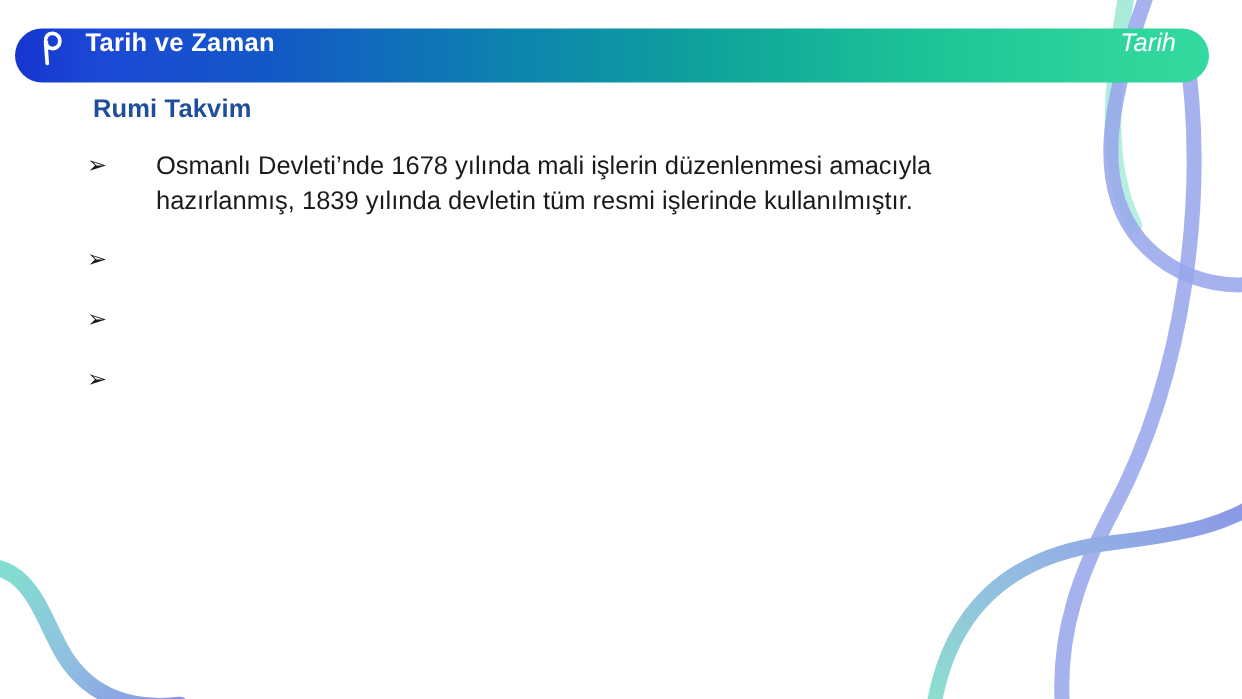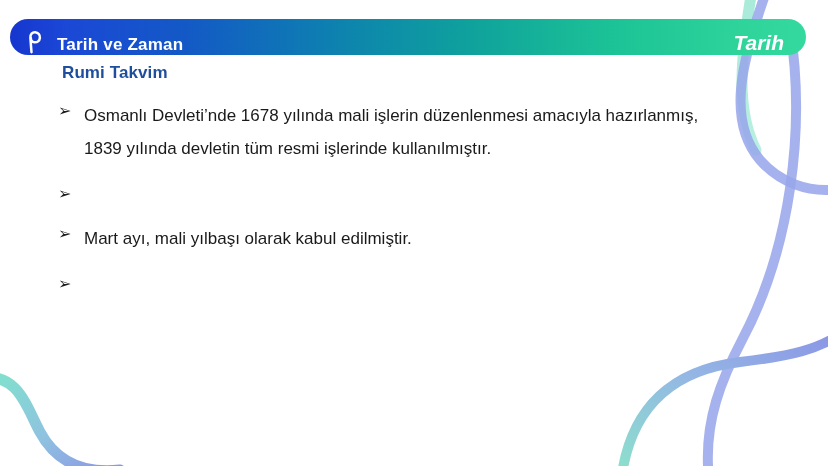--- a/index.html
+++ b/index.html
@@ -39,44 +39,44 @@
     background: linear-gradient(90deg,
         #1636cf 0%,
         #1b48d6 7%,
         #1359c6 22%,
         #0d84ae 42%,
         #0fa29c 58%,
         #1cc396 76%,
         #2ed49a 92%,
         #34d9a0 100%);
     display: flex;
-    align-items: flex-end;
+    align-items: flex-start;
     box-sizing: border-box;
     padding: 0 22px 0 10px;
   }
   .logo-icon {
     width: 26px;
     height: 26px;
     flex: 0 0 26px;
     display: block;
   }
   .header-title {
     color: #ffffff;
     font-size: 17px;
     font-weight: bold;
     letter-spacing: 0.2px;
     margin-left: 11px;
     white-space: nowrap;
   }
   .header-spacer { flex: 1 1 auto; }
   .header-tag {
     color: #ffffff;
-    font-size: 21px;
+    font-size: 17px;
     font-style: italic;
-    font-weight: bold;
+    font-weight: normal;
     white-space: nowrap;
     margin-left: 20px;
   }
 
   
   .content {
     position: absolute;
     left: 0;
     top: 63px;
     width: 717px;
@@ -104,22 +104,23 @@
     width: 26px;
     margin-left: 58px;
     color: #1a1a1a;
     font-size: 16px;
     line-height: 23px;
     text-align: left;
   }
   .bullet-text {
     color: #1a1a1a;
     font-size: 17px;
-    line-height: 33px;
+    line-height: 23px;
     max-width: 660px;
+    margin-left: 20px;
   }
 </style>
 </head>
 <body>
 
 <div class="slide">
 
   <svg class="decor" viewBox="0 0 828 466" xmlns="http://www.w3.org/2000/svg">
     <defs>
       <linearGradient id="gradTealBlue" x1="0" y1="0" x2="1" y2="1">
@@ -164,21 +165,20 @@
     <ul class="bullet-list">
       <li class="bullet">
         <span class="bullet-marker">➢</span>
         <span class="bullet-text">Osmanlı Devleti’nde 1678 yılında mali işlerin düzenlenmesi amacıyla hazırlanmış, 1839 yılında devletin tüm resmi işlerinde kullanılmıştır.</span>
       </li>
       <li class="bullet">
         <span class="bullet-marker">➢</span>
       </li>
       <li class="bullet">
         <span class="bullet-marker">➢</span>
-        <span class="bullet-text">Mart ayı, mali yılbaşı olarak kabul edilmiştir.</span>
       </li>
       <li class="bullet">
         <span class="bullet-marker">➢</span>
       </li>
     </ul>
   </div>
 
 </div>
 
 </body></html>

